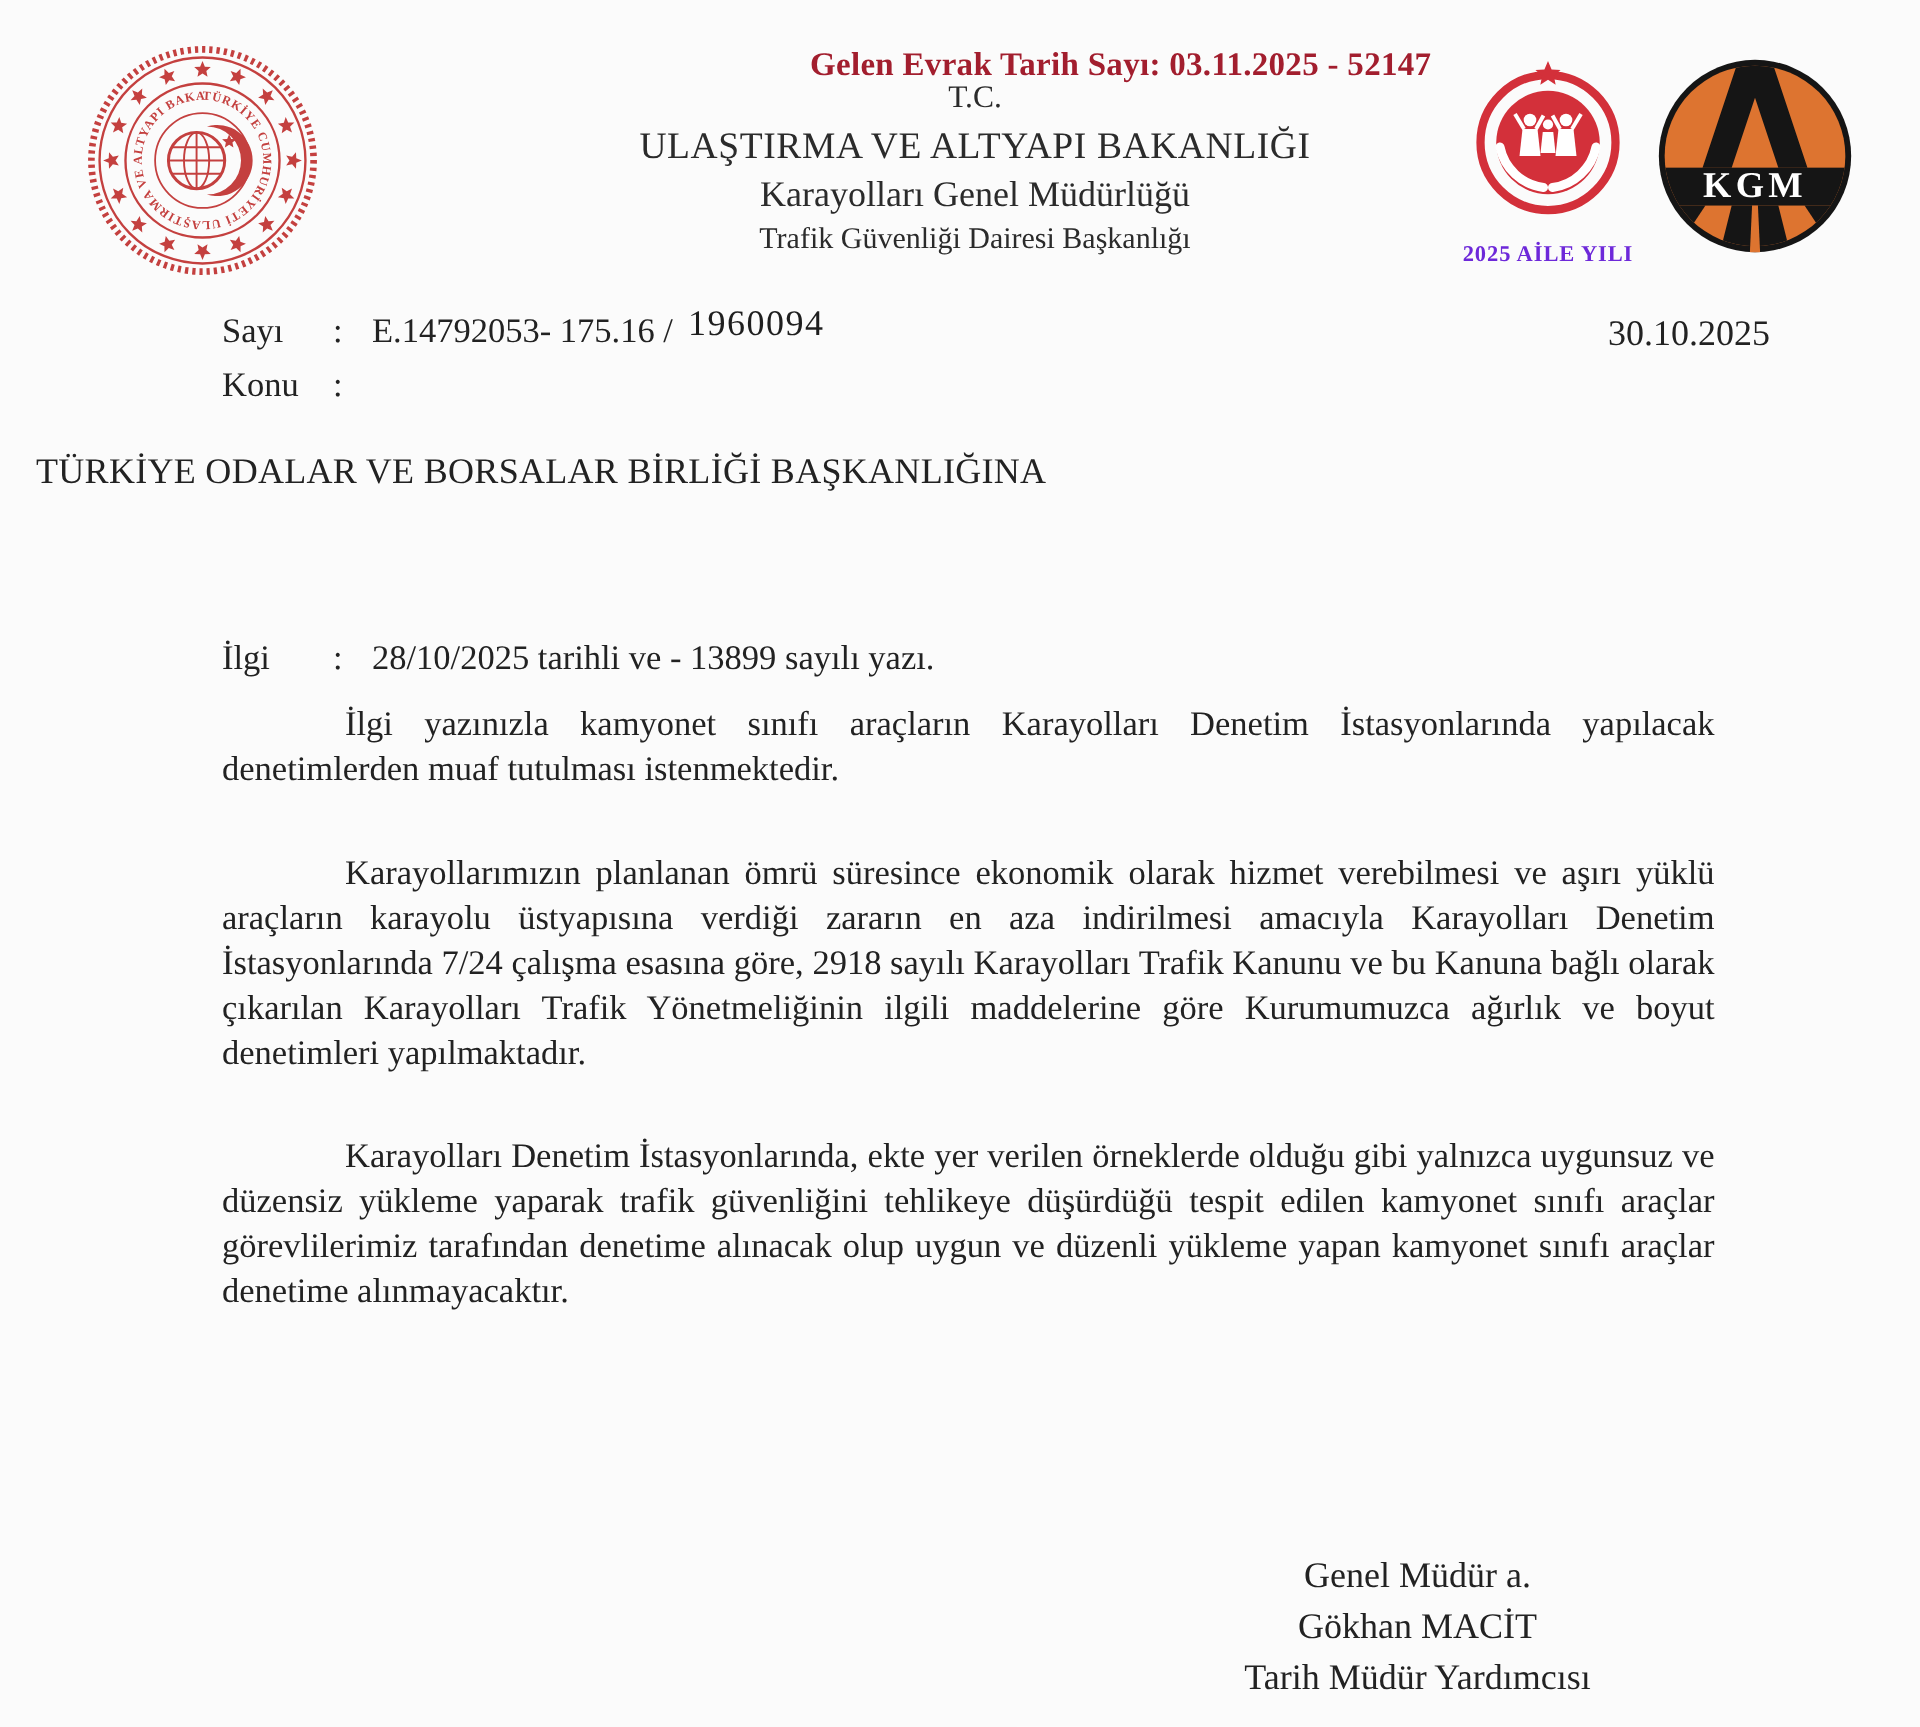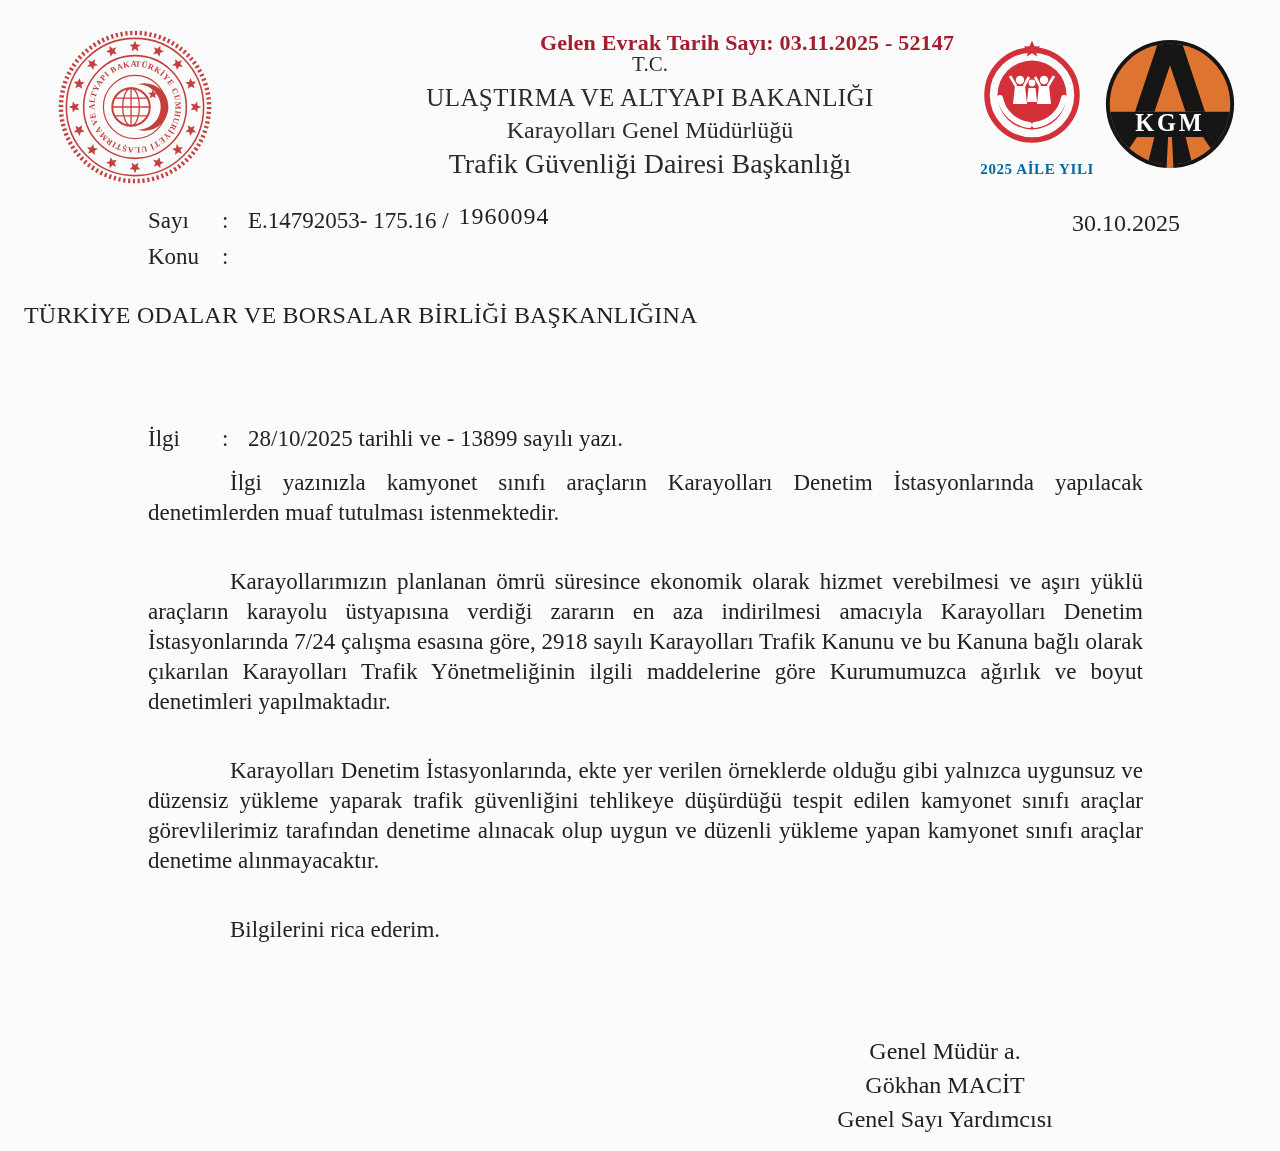--- a/index.html
+++ b/index.html
@@ -16,24 +16,24 @@
     margin-top:20px;
   }
   .seal { position:absolute; left:56px; top:28px; }
   .letterhead {
     position:absolute; left:330px; top:52px; width:640px;
     text-align:center; color:#2b2b2b;
   }
   .lh-tc { font-size:21px; }
   .lh-ministry { font-size:25px; margin-top:7px; letter-spacing:0.4px; }
   .lh-gd { font-size:24px; margin-top:5px; }
-  .lh-dept { font-size:28px; margin-top:4px; }
+  .lh-dept { font-size:20px; margin-top:4px; }
 
   .family-logo { position:absolute; left:970px; top:38px; width:124px; text-align:center; }
-  .family-label { font-size:15px; font-weight:bold; color:#0369a1; margin-top:1px; letter-spacing:0.6px; white-space:nowrap;text-align:right; }
+  .family-label { font-size:15px; font-weight:bold; color:#6d28d9; margin-top:1px; letter-spacing:0.6px; white-space:nowrap; }
   .kgm-logo { position:absolute; left:1102px; top:36px; }
 
   .meta { position:absolute; left:148px; top:208px; font-size:23px; }
   .meta-row { display:flex; margin-bottom:9px; }
   .meta-label { width:74px; }
   .meta-colon { width:26px; }
   .sayi-extra {
     position:relative; top:-5px; margin-left:10px;
     font-size:24px; letter-spacing:1px; color:#1e1e1e;
   }
@@ -182,22 +182,21 @@
   <div class="reference">
     <span class="ref-label">İlgi</span>
     <span class="ref-colon">:</span>
     <span>28/10/2025 tarihli ve - 13899 sayılı yazı.</span>
   </div>
 
   <div class="body-block">
     <p>İlgi yazınızla kamyonet sınıfı araçların Karayolları Denetim İstasyonlarında yapılacak denetimlerden muaf tutulması istenmektedir.</p>
     <p>Karayollarımızın planlanan ömrü süresince ekonomik olarak hizmet verebilmesi ve aşırı yüklü araçların karayolu üstyapısına verdiği zararın en aza indirilmesi amacıyla Karayolları Denetim İstasyonlarında 7/24 çalışma esasına göre, 2918 sayılı Karayolları Trafik Kanunu ve bu Kanuna bağlı olarak çıkarılan Karayolları Trafik Yönetmeliğinin ilgili maddelerine göre Kurumumuzca ağırlık ve boyut denetimleri yapılmaktadır.</p>
     <p>Karayolları Denetim İstasyonlarında, ekte yer verilen örneklerde olduğu gibi yalnızca uygunsuz ve düzensiz yükleme yaparak trafik güvenliğini tehlikeye düşürdüğü tespit edilen kamyonet sınıfı araçlar görevlilerimiz tarafından denetime alınacak olup uygun ve düzenli yükleme yapan kamyonet sınıfı araçlar denetime alınmayacaktır.</p>
-    <div class="closing">Bilgilerini rica ederim.</div>
   </div>
 
   <div class="signature">
     <div>Genel Müdür a.</div>
     <div>Gökhan MACİT</div>
-    <div>Genel Sayı Yardımcısı</div>
+    <div>Tarih Müdür Yardımcısı</div>
   </div>
 
 </div>
 
 </body></html>

